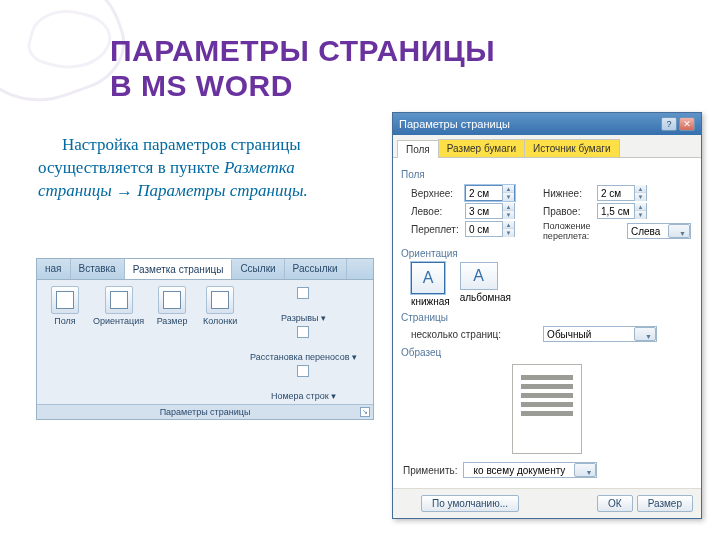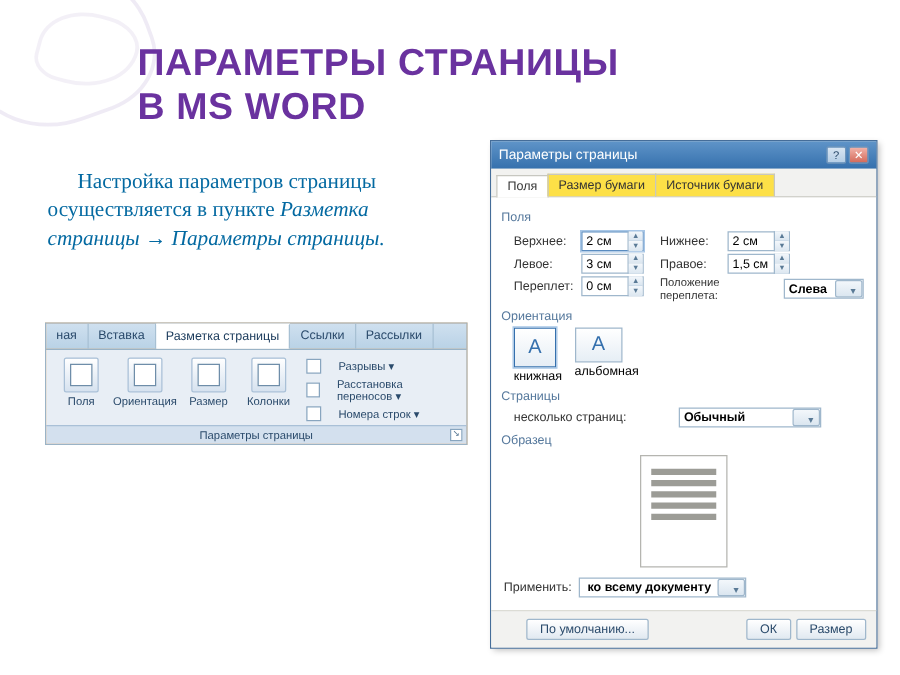--- a/index.html
+++ b/index.html
@@ -84,21 +84,21 @@
   .bigicon::after {
     content: ""; position: absolute; inset: 4px;
     border: 1px solid #6e8da9;
     background: #fff;
   }
   .btncol .lbl { font-size: 9px; color: #2a4a6b; text-align: center; }
   .smallcol {
     display: flex; flex-direction: column; gap: 1px; padding: 2px 4px;
     font-size: 9px; color: #2a4a6b;
   }
-  .smallitem { display: flex; align-items: center; gap: 14px; padding: 1px 2px; }
+  .smallitem { display: flex; align-items: center; gap: 14px; padding: 1px 2px; flex-direction: column; }
   .smicon { width: 12px; height: 12px; background: #fff; border: 1px solid #88a5bf; }
   .ribbon-group {
     text-align: center; font-size: 9px; color: #2a4a6b;
     background: #d3e0ee; padding: 2px;
     border-top: 1px solid #a9c0d7;
     position: relative;
   }
   .dialog-launcher {
     position: absolute; right: 3px; top: 2px;
     width: 10px; height: 10px;
@@ -160,21 +160,21 @@
   .spinner .arrows {
     display: flex; flex-direction: column;
     border-left: 1px solid #9fb7cc; width: 12px;
   }
   .spinner .ar { height: 8px; font-size: 6px; text-align: center; line-height: 8px;
     color: #5a7a96; background: linear-gradient(#f3f7fb, #dbe6f0); }
   .spinner .ar.up { border-bottom: 1px solid #cddbe8; }
   .spinner.sel { border-color: #5a8cc0; outline: 1px solid #a7c6e6; }
   .dropdown {
     display: flex; align-items: center;
-    border: 1px solid #9fb7cc; background: #fff; height: 16px; font-weight: bold;
+    border: 1px solid #9fb7cc; background: #fff; height: 16px;
   }
   .dropdown .val { width: 90px; padding: 0 3px; }
   .dropdown .btn {
     width: 14px; height: 14px;
     background: linear-gradient(#f3f7fb, #dbe6f0);
     border-left: 1px solid #9fb7cc;
     font-size: 7px; color: #5a7a96; text-align: center; line-height: 14px;
   }
   .orient-row { display: flex; gap: 10px; margin: 2px 0 4px 8px; }
   .orient-opt { text-align: center; }
@@ -200,21 +200,21 @@
     border-top: 1px solid #dcdcd5;
   }
   .dlg-footer .applyrow { display: flex; align-items: center; gap: 5px; flex: 1; padding-left: 20px; }
   .btn {
     padding: 2px 10px; font-size: 10px;
     border: 1px solid #9fb7cc; border-radius: 2px;
     background: linear-gradient(#fff, #e1e9f1);
     color: #2a4a6b;
   }
   .footer-btns { display: flex; gap: 4px; }
-  .fields-grid { display: flex; gap: 5px; }
+  .fields-grid { display: flex; gap: 20px; }
 </style>
 </head>
 <body>
 
 <div class="swirl"></div>
 <div class="swirl2"></div>
 
 <div class="title">
   <span>ПАРАМЕТРЫ СТРАНИЦЫ</span><br>
   <span>В MS WORD</span>

